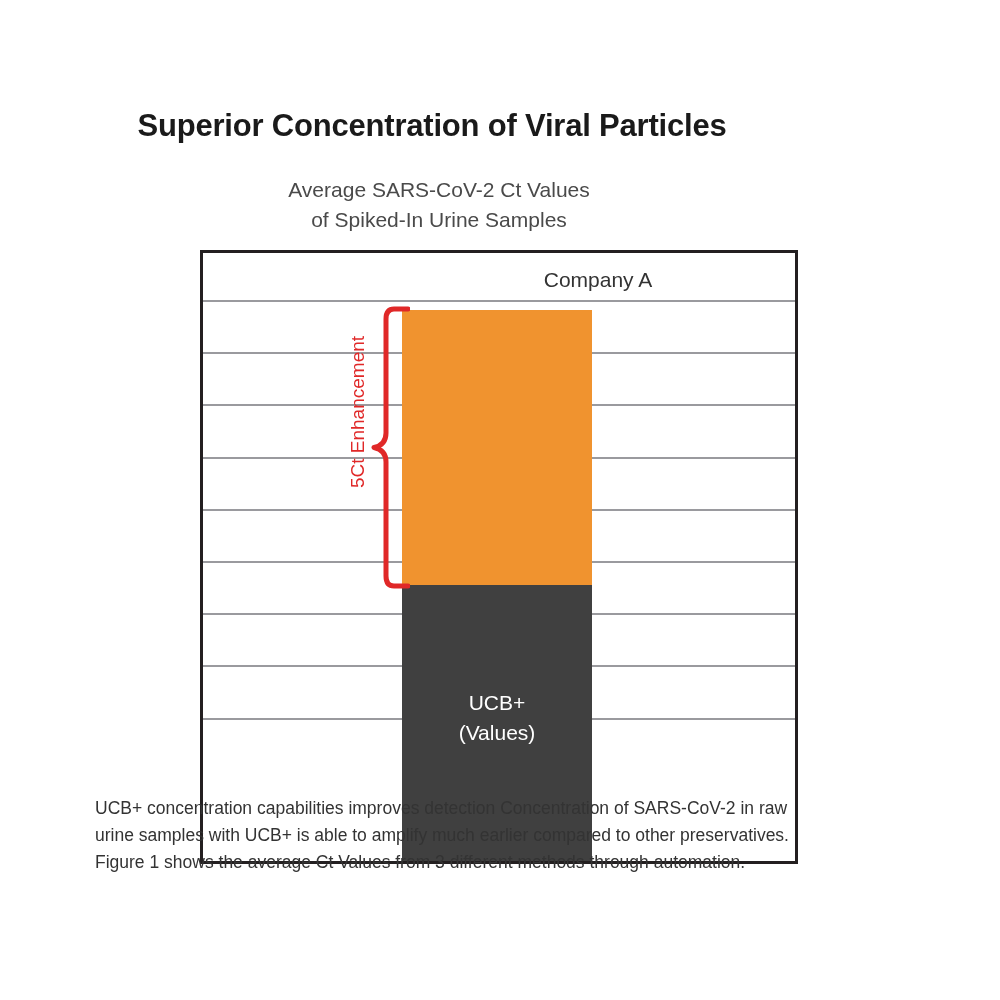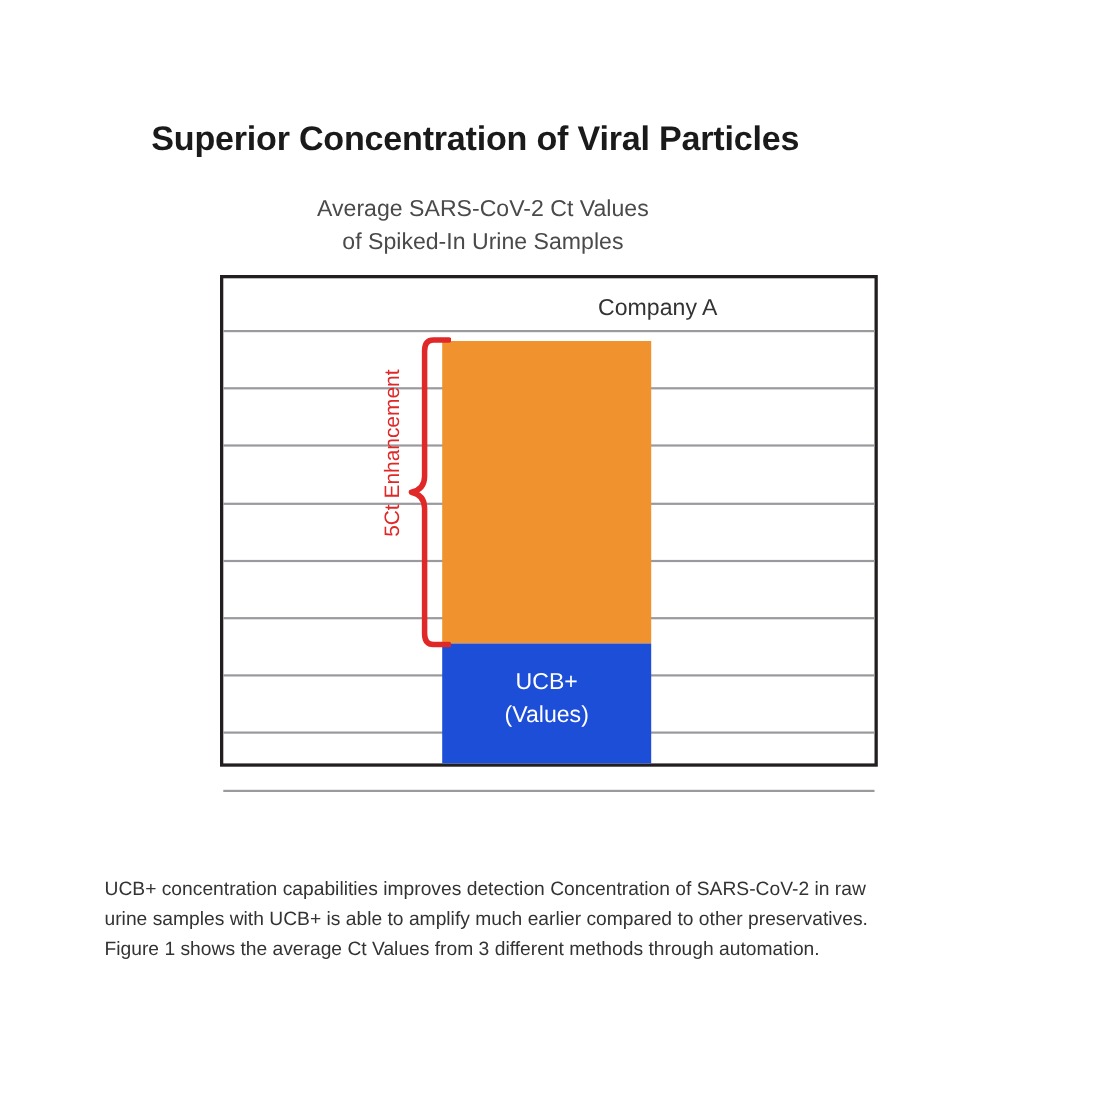--- a/index.html
+++ b/index.html
@@ -38,21 +38,21 @@
     color: #4a4a4a;
     white-space: pre-line;
   }
 
   
   #plot-frame {
     position: absolute;
     left: 200px;
     top: 250px;
     width: 598px;
-    height: 447px;
+    height: 614px;
     border: 3px solid #231f20;
     box-sizing: border-box;
     background: #ffffff;
   }
   .gridline {
     position: absolute;
     left: 0;
     width: 100%;
     height: 2px;
     background: #9a9a9e;
@@ -84,21 +84,21 @@
     width: 100%;
     height: 275px;
     background: #f0932f;
   }
   #bar-segment-ucb {
     position: absolute;
     left: 0;
     top: 275px;
     bottom: 0;
     width: 100%;
-    background: #1d4ed8;
+    background: #404040;
     display: flex;
     flex-direction: column;
     align-items: center;
     justify-content: center;
     padding-bottom: 10px;
     box-sizing: border-box;
   }
   .bar-label-line {
     color: #ffffff;
     font-size: 21px;

